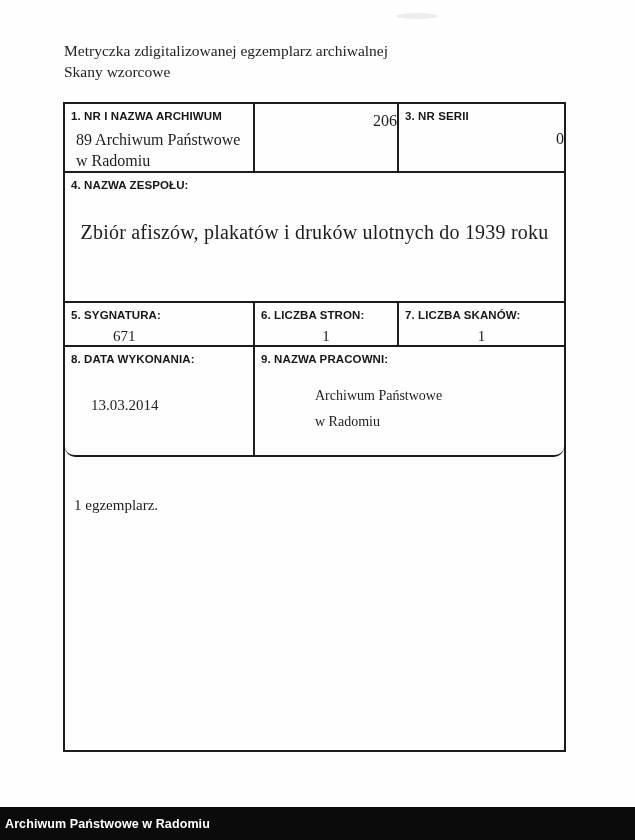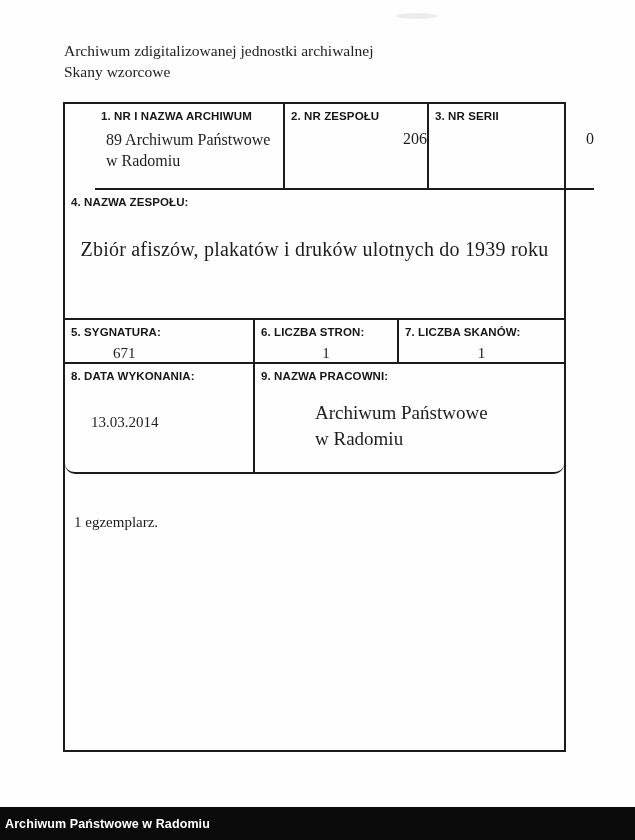--- a/index.html
+++ b/index.html
@@ -35,21 +35,21 @@
     left: 63px;
     top: 102px;
     width: 503px;
     height: 650px;
     border: 2px solid #1c1c1c;
     display: flex;
     flex-direction: column;
   }
   .t-row { display: flex; flex-direction: row; width: 100%; }
   .t-row.bordered { border-bottom: 2px solid #1c1c1c; }
-  .row-1 { height: 86px; margin-left: 30px; }
+  .row-1 { height: 69px; }
   .row-2 { height: 130px; }
   .row-3 { height: 44px; }
   .row-4 { height: 110px; border-radius: 10px; }
   .row-5 { flex: 1; }
   .cell { position: relative; height: 100%; overflow: hidden; }
   .cell.divided { border-right: 2px solid #1c1c1c; }
   .col-a { width: 190px; }
   .col-b { width: 144px; }
   .col-c { flex: 1; }
   .col-wide { flex: 1; }
@@ -93,21 +93,21 @@
     font-size: 15px;
     text-align: center;
     margin-top: 7px;
   }
   .val-date {
     font-size: 15px;
     padding-left: 26px;
     margin-top: 32px;
   }
   .val-lab {
-    font-size: 19px;
+    font-size: 14px;
     line-height: 26px;
     padding-left: 60px;
     margin-top: 18px;
   }
   .val-remarks {
     font-size: 15px;
     padding-left: 9px;
     margin-top: 40px;
   }
   .footer-bar {
@@ -130,34 +130,33 @@
   }
 </style>
 </head>
 <body>
 
 <div class="page">
 
   <div class="scan-artifact"></div>
 
   <div class="doc-header">
-    <div>Archiwum zdigitalizowanej jednostki archiwalnej</div>
+    <div>Metryczka zdigitalizowanej egzemplarz archiwalnej</div>
     <div>Skany wzorcowe</div>
   </div>
 
   <div class="metric-table">
 
     <div class="t-row bordered row-1">
       <div class="cell divided col-a">
         <div class="lbl">1. NR I NAZWA ARCHIWUM</div>
         <div class="val val-archive">89 Archiwum Państwowe
 w Radomiu</div>
       </div>
       <div class="cell divided col-b">
-        <div class="lbl">2. NR ZESPOŁU</div>
         <div class="val val-center">206</div>
       </div>
       <div class="cell col-c">
         <div class="lbl">3. NR SERII</div>
         <div class="val val-center">0</div>
       </div>
     </div>
 
     <div class="t-row bordered row-2">
       <div class="cell col-wide">

